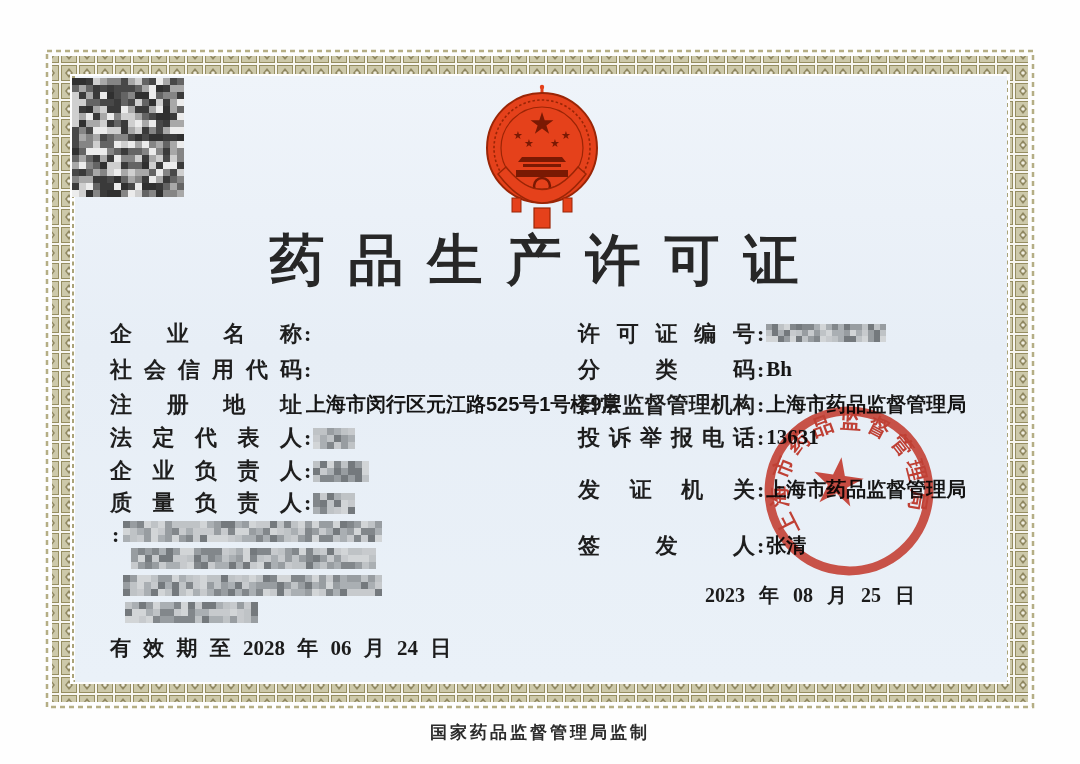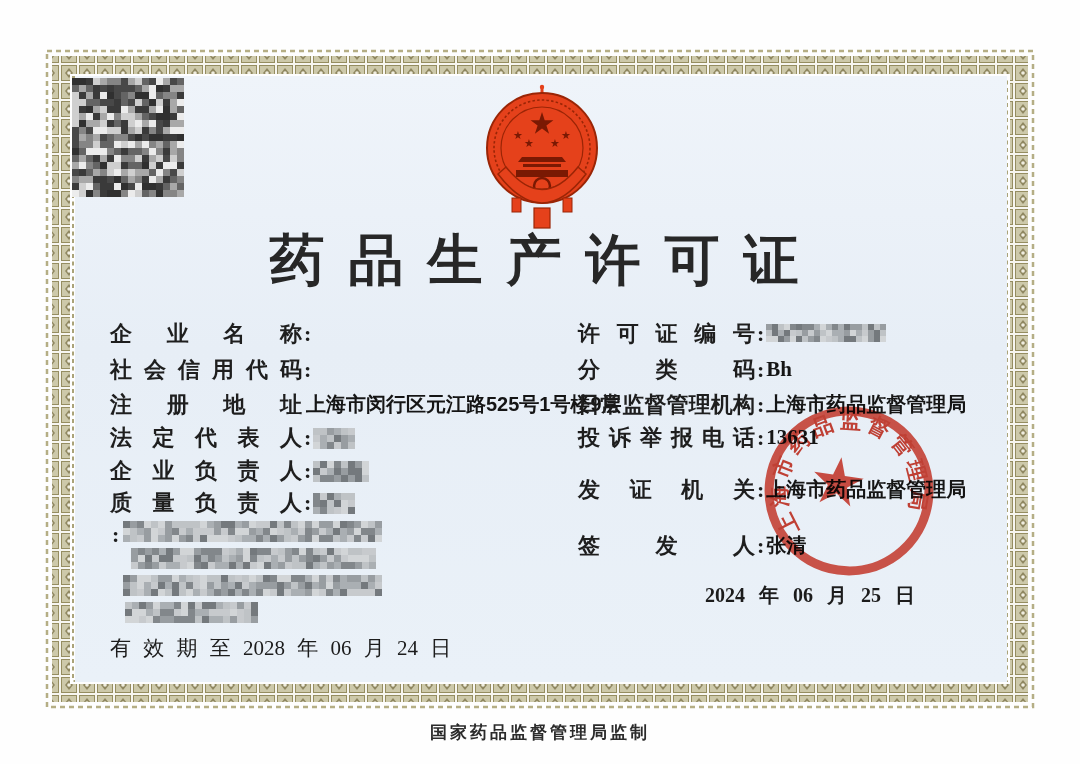--- a/index.html
+++ b/index.html
@@ -29,21 +29,21 @@
   .colon{font-size:22px;font-weight:700;line-height:27px;padding:0 2px 0 2px;color:#1e1e1e;}
   .value{font-family:"Liberation Sans","DejaVu Sans",sans-serif;font-size:20px;font-weight:700;
          color:#151515;line-height:27px;}
   .value.num{font-family:"Liberation Serif","DejaVu Serif",serif;font-size:21px;}
   .blk{margin-top:4px;}
   .scope-lines{display:block;}
   .scope-lines .pixels{margin-bottom:6px;}
   
   .issue-date{position:absolute;left:705px;top:582px;font-size:20px;font-weight:700;
               word-spacing:9px;color:#1c1c1c;}
-  .valid-until{position:absolute;left:110px;top:634px;font-size:21px;font-weight:400;
+  .valid-until{position:absolute;left:110px;top:634px;font-size:21px;font-weight:700;
                word-spacing:7px;color:#1c1c1c;}
   
   .seal{position:absolute;left:758px;top:400px;width:182px;height:182px;
         opacity:.93;mix-blend-mode:multiply;pointer-events:none;}
   
   .footer{position:absolute;left:0;right:0;top:721px;text-align:center;
           font-size:17px;font-weight:700;letter-spacing:3px;color:#2b2b2b;}
 </style>
 </head>
 <body>
@@ -1022,21 +1022,21 @@
   <div class="row" style="left:578px;top:532px;">
     <span class="jlabel w-r">
         <span>签</span>
         <span>发</span>
         <span>人</span>
       </span>
     <span class="colon">:</span>
     <span class="value">张清</span>
   </div>
 
-  <div class="issue-date">2024 年 06 月 25 日</div>
+  <div class="issue-date">2023 年 08 月 25 日</div>
   <div class="valid-until">有 效 期 至 2028 年 06 月 24 日</div>
 
   <svg class="seal" viewBox="0 0 180 180" xmlns="http://www.w3.org/2000/svg">
     <g transform="rotate(8 90 90)">
       <circle cx="90" cy="90" r="79" fill="none" stroke="#d5392a" stroke-width="9" opacity="0.92"></circle>
       <polygon fill="#d5392a" opacity="0.95" points="78,58 83.9,76 102.7,76 87.5,87 93.4,105 78,94 62.6,105 68.5,87 53.3,76 72.1,76"></polygon>
       <defs>
         <path id="sealArc" d="M 49 136 A 62 62 0 1 1 131 136" fill="none"></path>
       </defs>
       <text font-size="21" font-weight="bold" fill="#cf3526" letter-spacing="5" font-family="Liberation Serif, DejaVu Serif, serif">

